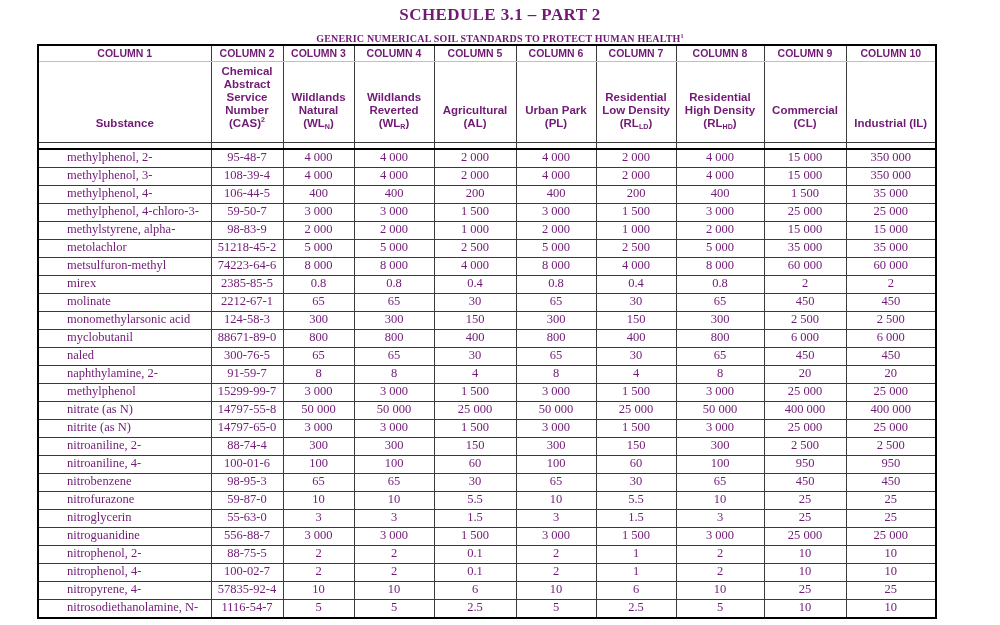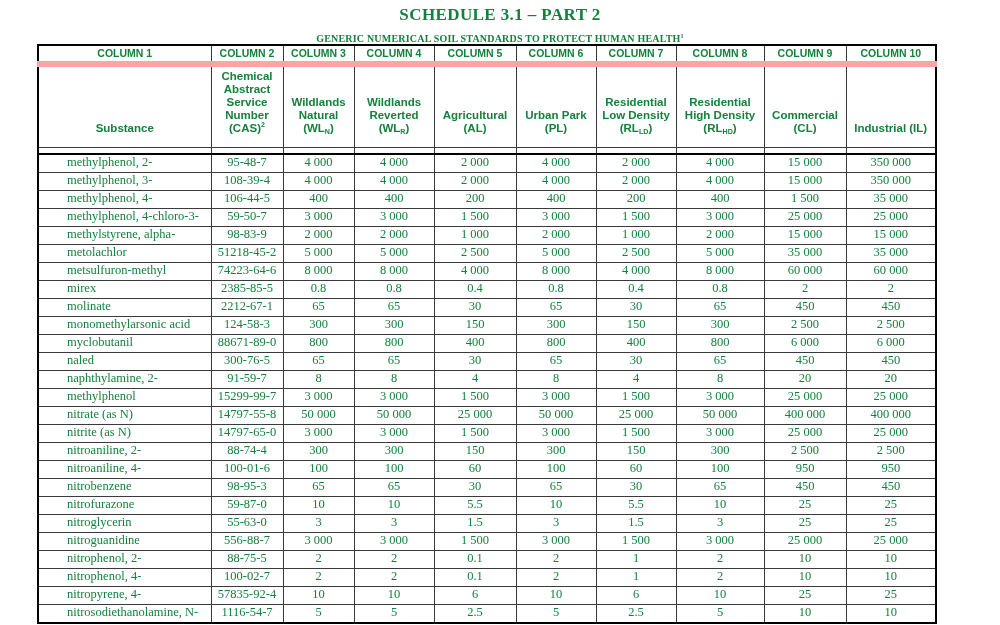--- a/index.html
+++ b/index.html
@@ -1,21 +1,21 @@
 <!DOCTYPE html>
 <html><head>
 <meta charset="utf-8">
 <style>
   html, body { margin: 0; padding: 0; background: #ffffff; }
   .page {
     position: relative;
     width: 1000px;
     height: 625px;
     background: #ffffff;
-    color: #15803d;
+    color: #701a75;
     font-family: "Liberation Serif", serif;
     overflow: hidden;
   }
   .doc-title {
     margin: 0;
     padding-top: 5px;
     text-align: center;
     font-size: 17px;
     font-weight: bold;
     letter-spacing: 0.4px;
@@ -45,21 +45,21 @@
   .grid th, .grid td {
     border: 1px solid #3a3a3a;
     overflow: hidden;
   }
   .colrow th {
     font-family: "Liberation Sans", sans-serif;
     font-size: 10.5px;
     font-weight: bold;
     text-align: center;
     padding: 1px 0 2px 0;
-    border-bottom: 6px solid #fca5a5;
+    border-bottom: 1px solid #fca5a5;
   }
   .fieldrow th {
     font-family: "Liberation Sans", sans-serif;
     font-size: 11.5px;
     font-weight: bold;
     text-align: center;
     vertical-align: bottom;
     line-height: 13px;
     padding: 3px 1px 12px 1px;
   }

